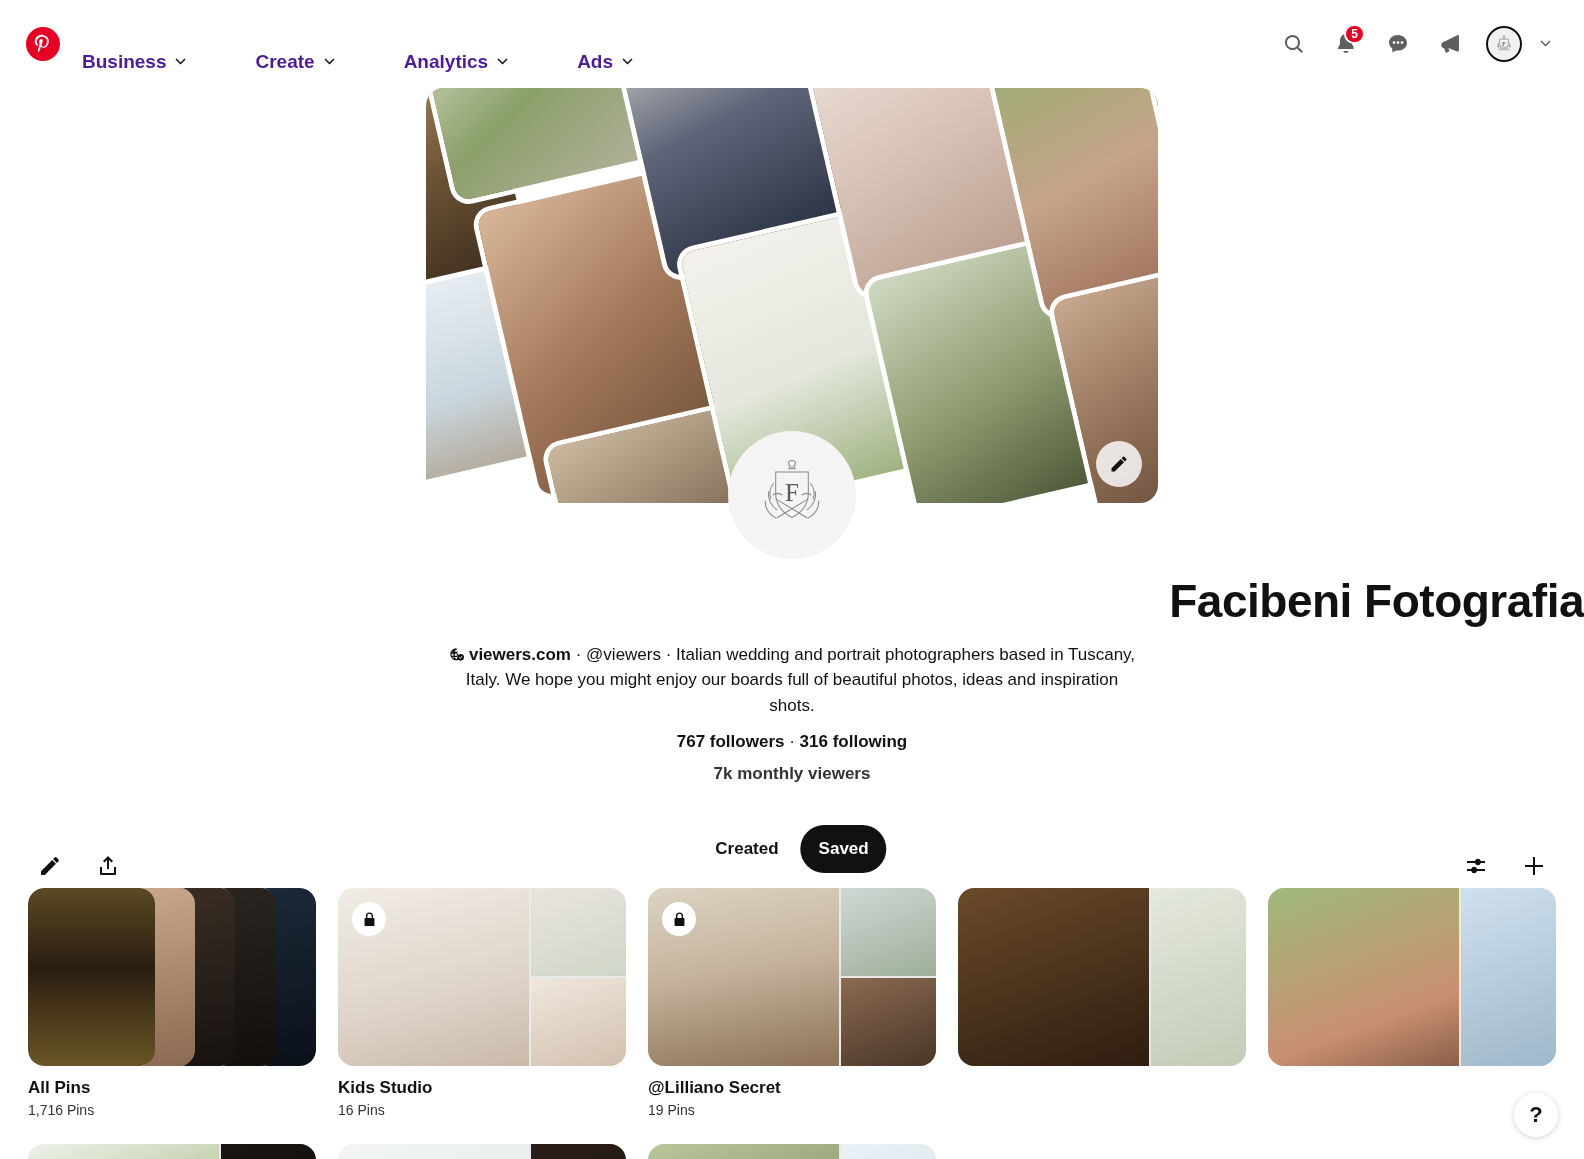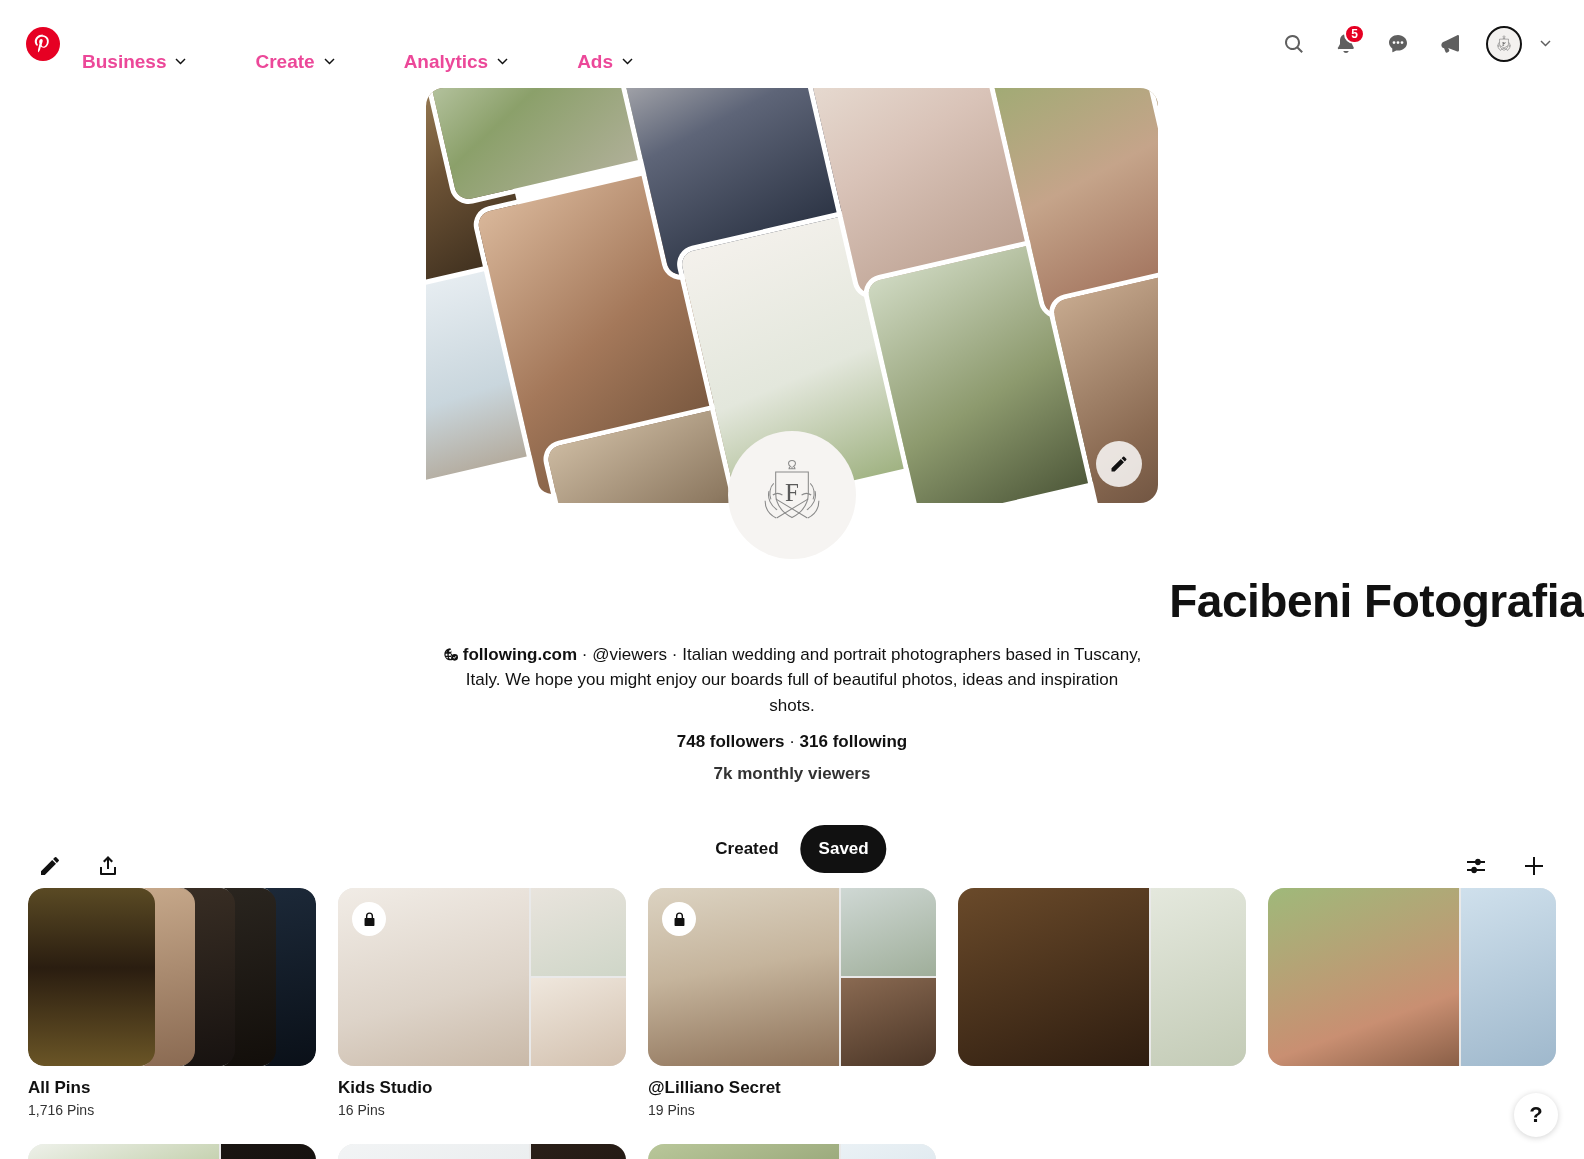--- a/index.html
+++ b/index.html
@@ -21,21 +21,21 @@
   }
   .nav-left { display: flex; align-items: center; }
   .logo-btn {
     width: 34px; height: 34px; border-radius: 50%;
     background: #e60023; display: flex; align-items: center;
     justify-content: center; margin-right: 12px; flex: none;
   }
   .logo-btn svg { width: 22px; height: 22px; }
   .nav-item {
     display: flex; align-items: center; gap: 8px;
-    font-size: 19px; font-weight: bold; color: #ec4899;
+    font-size: 19px; font-weight: bold; color: #4c1d95;
     padding: 8px 10px; border-radius: 22px; cursor: pointer;
     white-space: nowrap;
     margin-top: 36px;
   }
   .nav-item:first-of-type { padding-left: 0; }
   .nav-gap { width: 48px; flex: none; }
   .chev { width: 13px; height: 8px; flex: none; display:block; }
 
   .nav-right {
     margin-left: auto; display: flex; align-items: center; gap: 8px;
@@ -301,25 +301,25 @@
     </svg>
   </div>
 
   <div class="profile-name">Facibeni Fotografia</div>
 
   <div class="profile-about">
     <svg class="globe" viewBox="0 0 24 24">
       <path fill="#111" d="M11 2a9 9 0 106.8 14.9 5 5 0 01-5.7-6.8A9 9 0 0011 2zm0 2c.9 0 1.8 1.2 2.3 3H8.7C9.2 5.2 10.1 4 11 4zM6.3 5.8A9.6 9.6 0 005.1 8H4.5A7 7 0 016.3 5.8zM4.1 10h2.6a14 14 0 000 3H4.1a7 7 0 010-3zm4.6 0h4.6a12 12 0 010 3H8.7a12 12 0 010-3zM4.5 15h2.2c.3.9.7 1.7 1.1 2.3A7 7 0 014.5 15zm4.2 0h4.6c-.5 1.8-1.4 3-2.3 3s-1.8-1.2-2.3-3z"></path>
       <circle cx="17.5" cy="15.5" r="5" fill="#111"></circle>
       <path fill="#fff" d="M16.8 17.6l-1.9-1.9.8-.8 1.1 1.1 2.6-2.6.8.8-3.4 3.4z"></path>
-    </svg><span class="site-link">following.com</span><span> · </span><span>@viewers</span><span> · </span><span>Italian wedding and portrait photographers based in Tuscany, Italy. We hope you might enjoy our boards full of beautiful photos, ideas and inspiration shots.</span>
+    </svg><span class="site-link">viewers.com</span><span> · </span><span>@viewers</span><span> · </span><span>Italian wedding and portrait photographers based in Tuscany, Italy. We hope you might enjoy our boards full of beautiful photos, ideas and inspiration shots.</span>
   </div>
 
   <div class="profile-counts">
-    <b>748 followers</b><span> · </span><b>316 following</b>
+    <b>767 followers</b><span> · </span><b>316 following</b>
   </div>
   <div class="profile-viewers">7k monthly viewers</div>
 </div>
 
 <div class="tabbar">
   <div class="tab-left">
     <div class="plain-icon">
       <svg width="24" height="24" viewBox="0 0 24 24">
         <path d="M3 17.2V21h3.8L18 9.8 14.2 6 3 17.2zM20.7 7.1a1 1 0 000-1.4l-2.4-2.4a1 1 0 00-1.4 0l-1.8 1.8L18.9 8.9l1.8-1.8z"></path>
       </svg>

